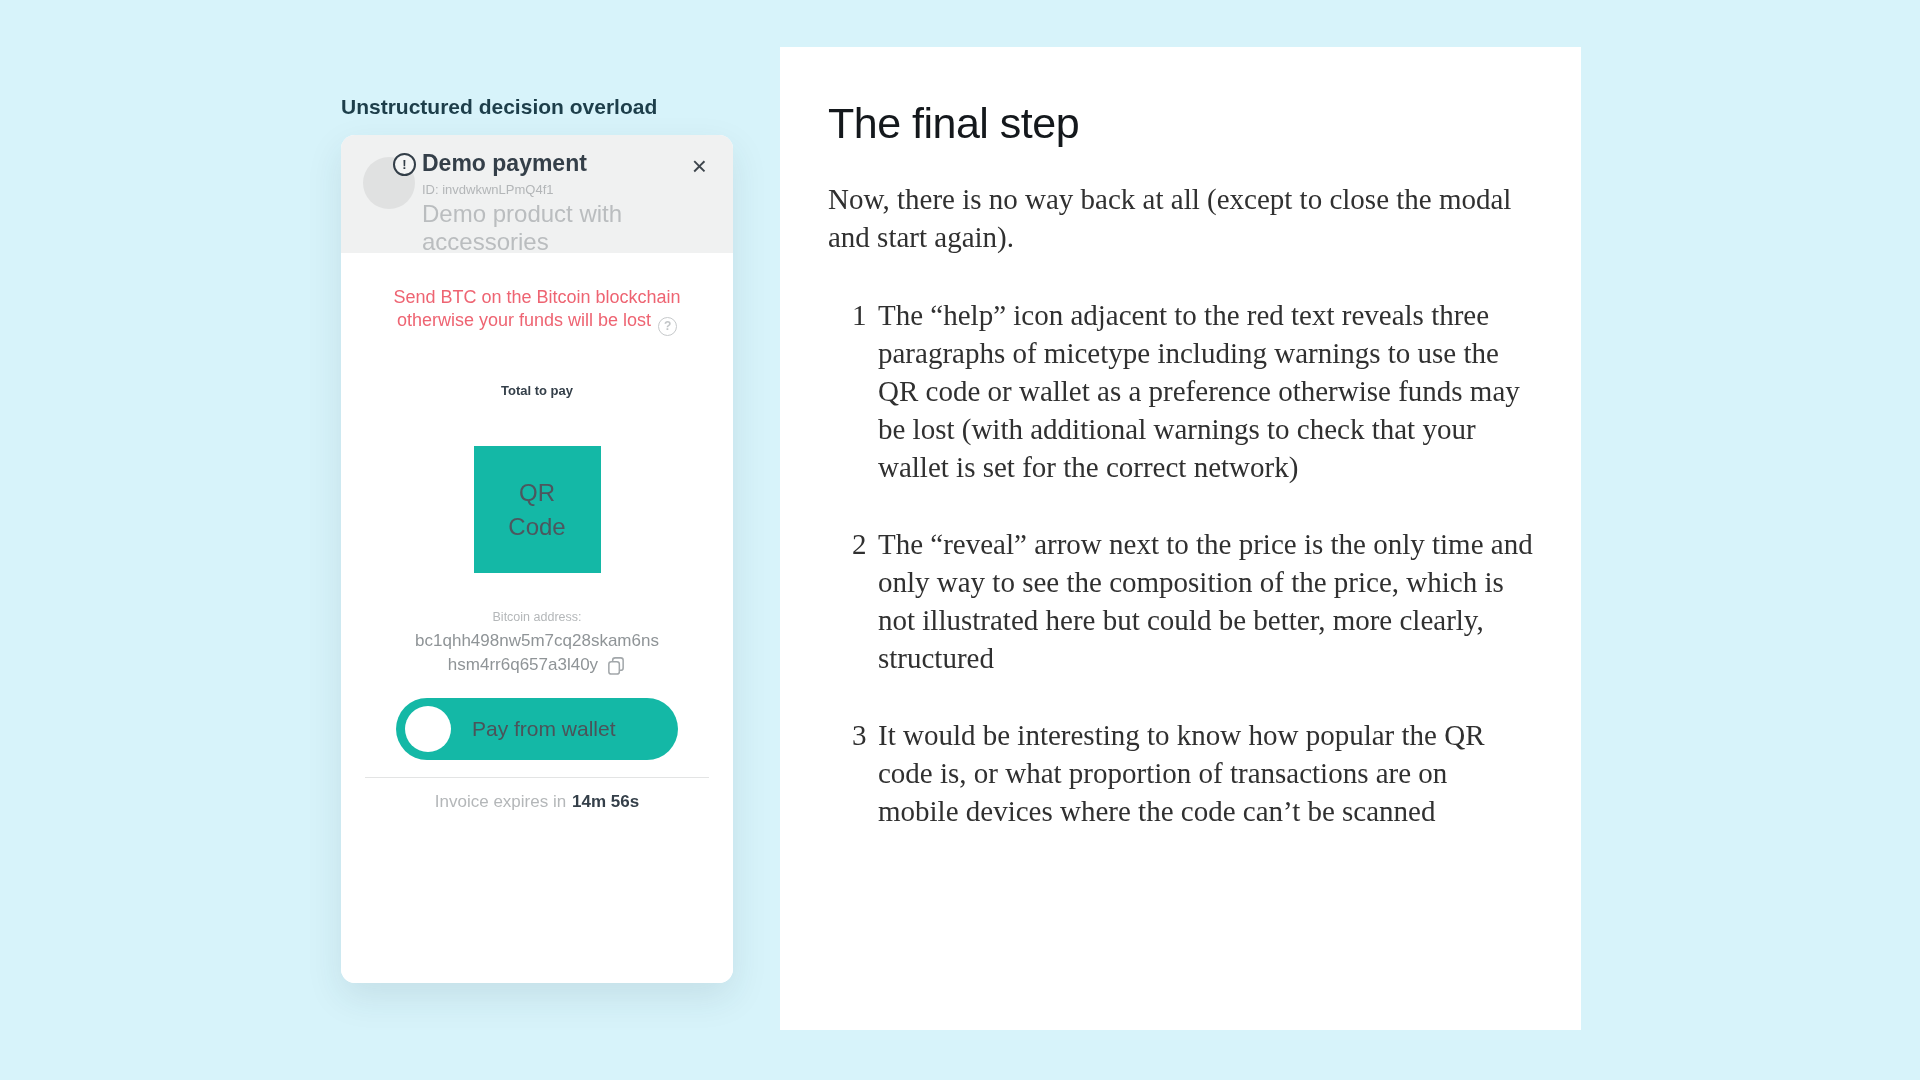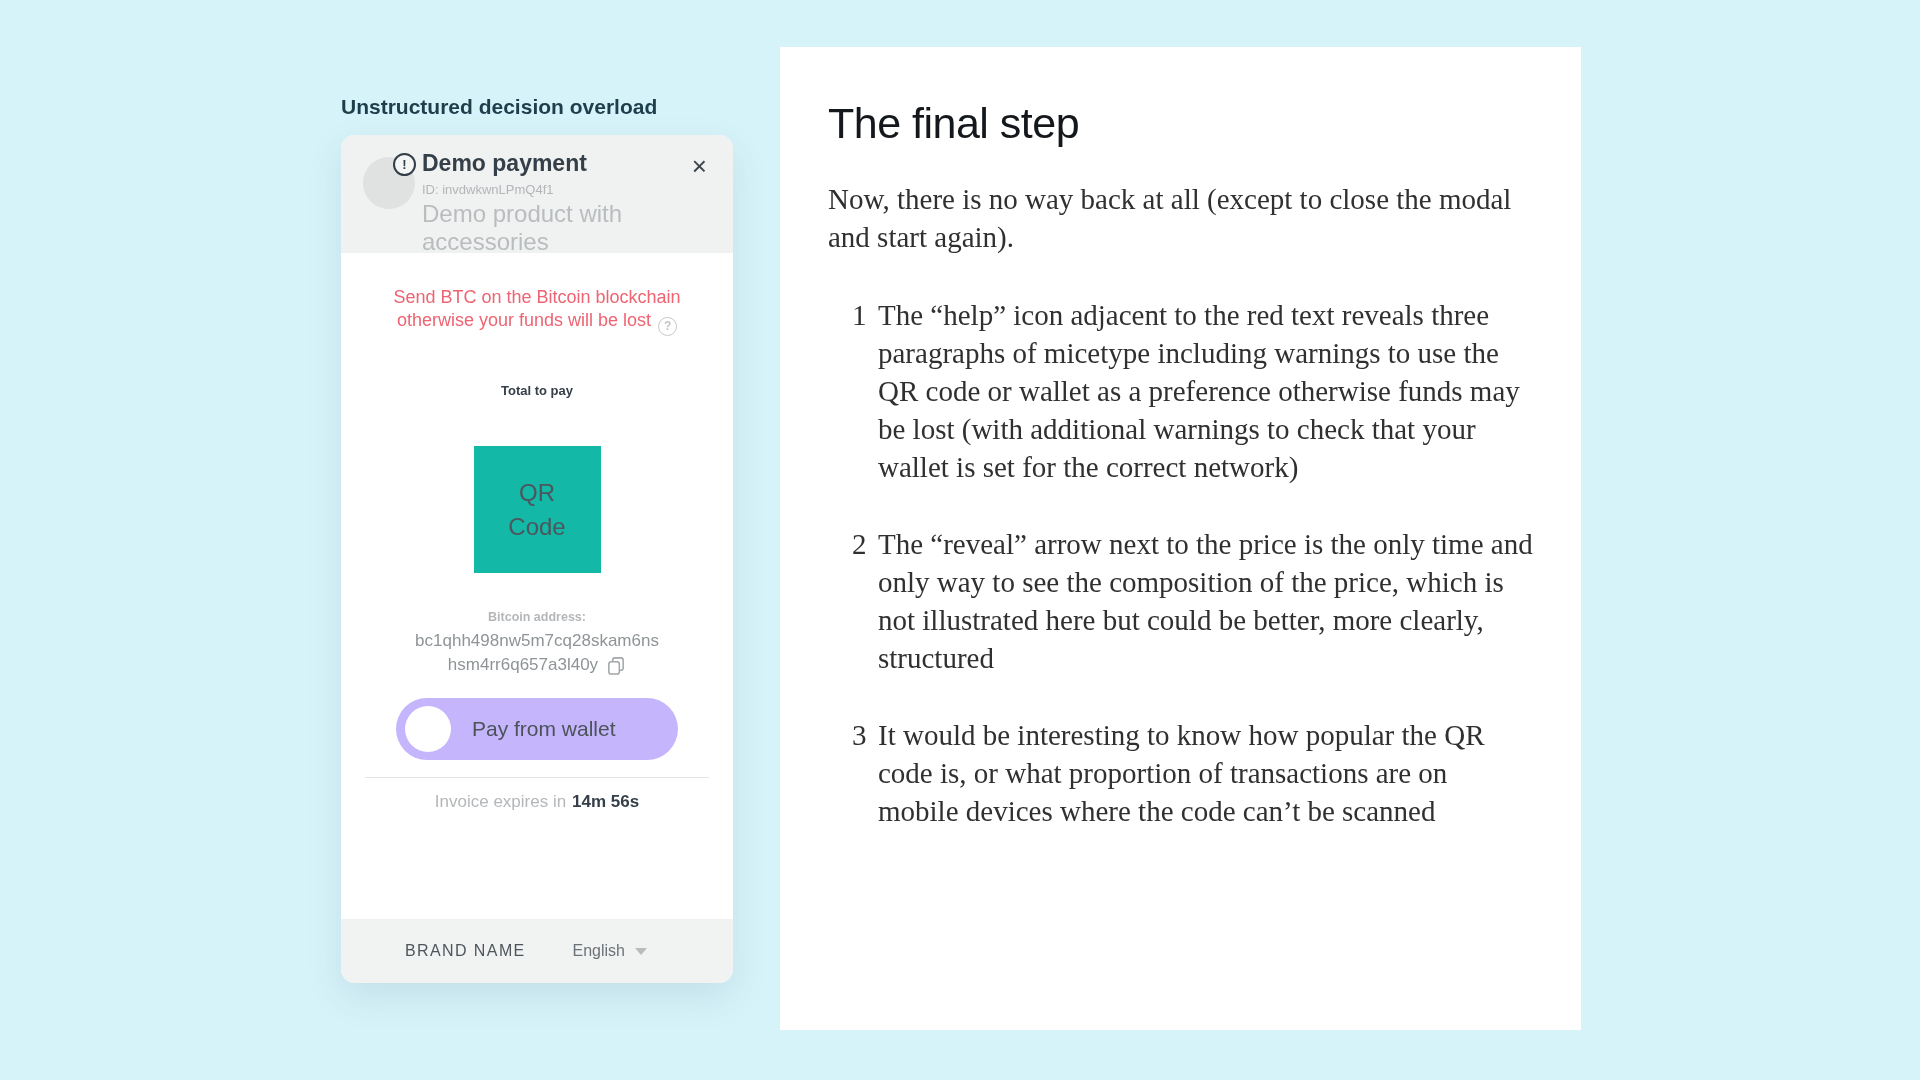--- a/index.html
+++ b/index.html
@@ -62,26 +62,26 @@
   .chevron {
     width:0; height:0; margin-left:2px; cursor:pointer;
     border-left:7px solid transparent; border-right:7px solid transparent;
     border-top:8px solid #c9cccd;
   }
   .qr-box {
     margin:48px auto 0; width:127px; height:127px; background:#14b8a6;
     display:flex; flex-direction:column; align-items:center; justify-content:center;
     font-size:24px; line-height:34px; color:#4d565e; font-weight:300;
   }
-  .addr-label { margin-top:37px; font-size:12.5px; font-weight:700; color:#b4b7b9; }
+  .addr-label { margin-top:37px; font-size:12.5px; font-weight:400; color:#b4b7b9; }
   .addr { margin-top:5px; font-size:17px; line-height:24px; color:#8f9497; }
   .addr-line2 { display:inline-flex; align-items:center; gap:8px; }
   .pay-btn {
     margin:21px auto 0; width:282px; height:62px; border-radius:31px;
-    background:#c4b5fd; border:none; position:relative;
+    background:#14b8a6; border:none; position:relative;
     display:flex; align-items:center; cursor:pointer;
   }
   .pay-circle {
     position:absolute; left:9px; top:8px;
     width:46px; height:46px; border-radius:50%; background:#ffffff;
   }
   .pay-label { margin-left:76px; font-size:21px; color:#4b5359; font-family:"Liberation Sans", sans-serif; }
   .divider { margin:17px 24px 0; border-top:1px solid #e3e4e4; }
   .expiry { margin-top:14px; font-size:17px; color:#b4b7b9; }
   .expiry-time { color:#343f49; font-weight:700; margin-left:.35em; }
@@ -172,27 +172,20 @@
       <span class="pay-label">Pay from wallet</span>
     </button>
 
     <div class="divider"></div>
 
     <div class="expiry">
       <span>Invoice expires in</span><span class="expiry-time">14m 56s</span>
     </div>
   </div>
 
-  <div class="modal-footer">
-    <span class="brand">BRAND NAME</span>
-    <button class="lang">
-      <span>English</span>
-      <span class="chevron-sm"></span>
-    </button>
-  </div>
 </div>
 
 <div class="panel">
   <h1 class="panel-title">The final step</h1>
   <p class="panel-intro">Now, there is no way back at all (except to close the modal and start again).</p>
 
   <div class="list">
     <div class="list-item">
       <span class="list-num">1</span>
       <span>The “help” icon adjacent to the red text reveals three paragraphs of micetype including warnings to use the QR code or wallet as a preference otherwise funds may be lost (with additional warnings to check that your wallet is set for the correct network)</span>

